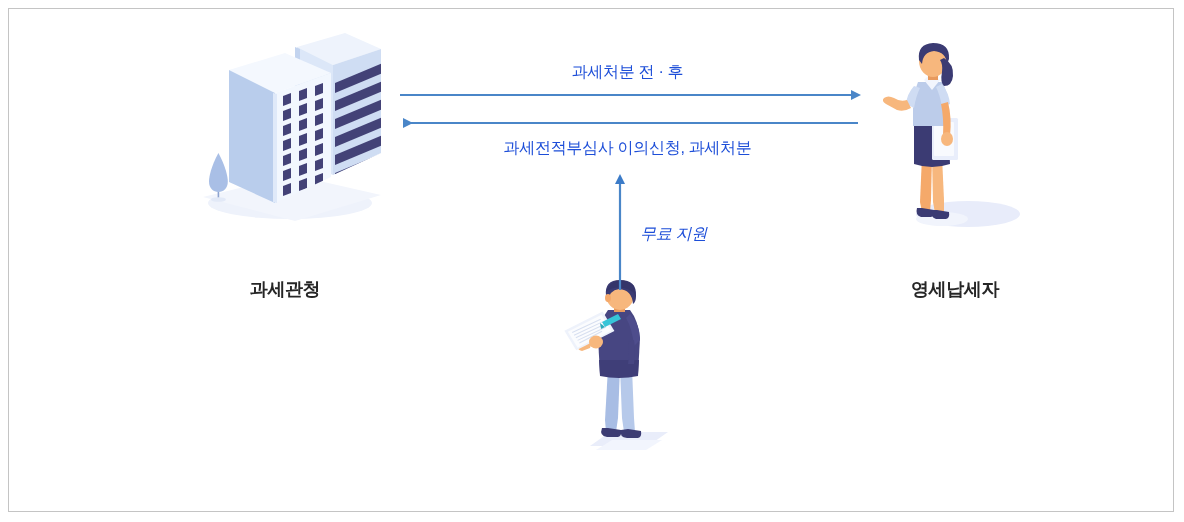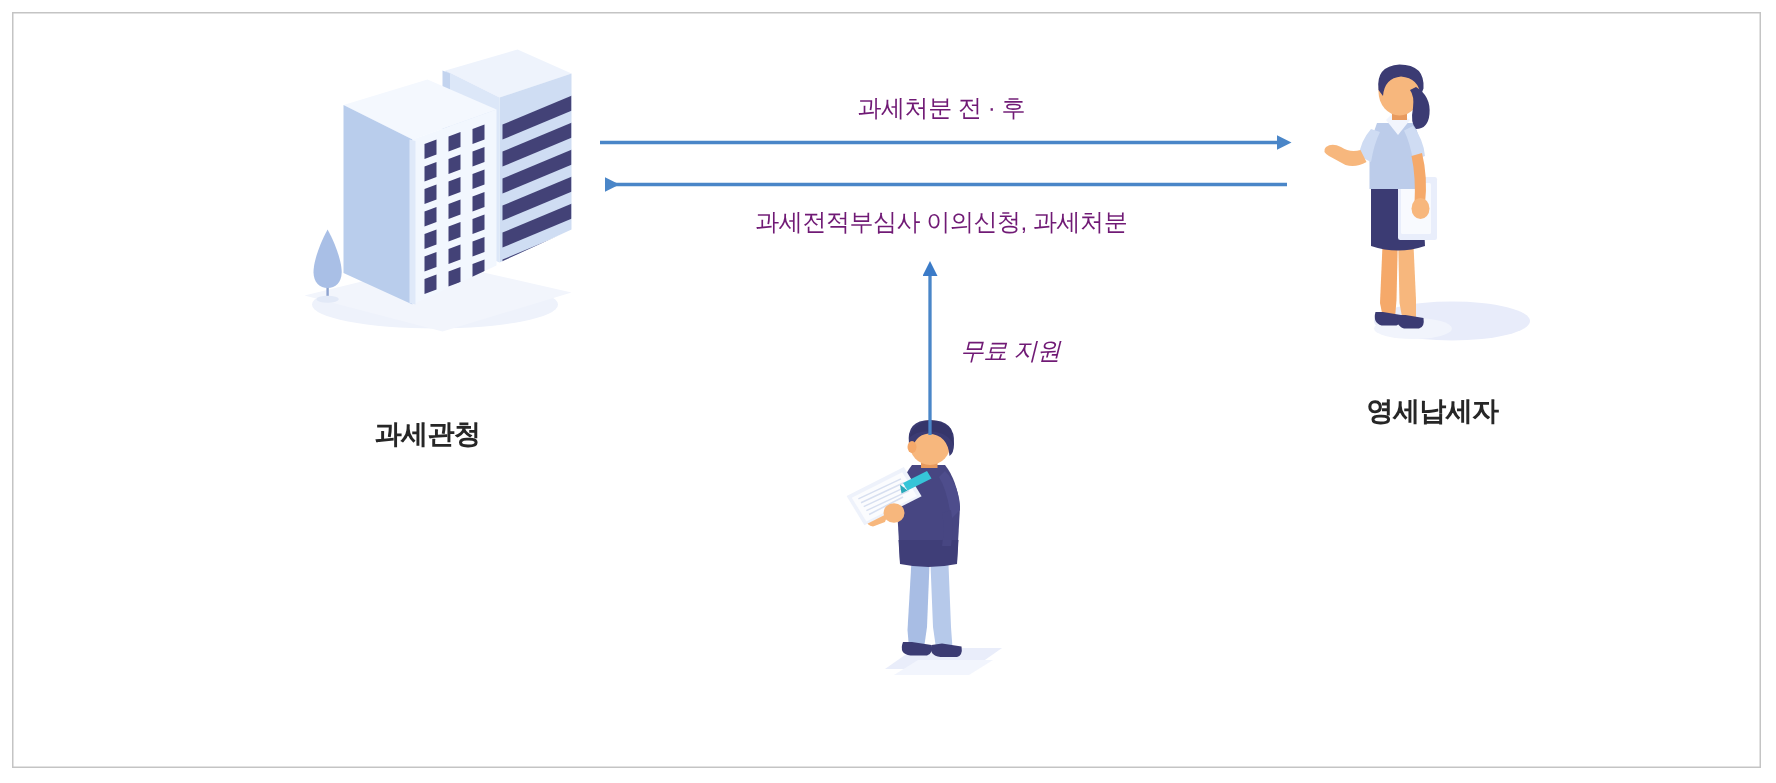--- a/index.html
+++ b/index.html
@@ -37,21 +37,21 @@
     letter-spacing: -0.4px;
     color: #262626;
     white-space: nowrap;
     margin-top: 45px;
   }
 
   
   .flow-label {
     position: absolute;
     font-size: 16px;
-    color: #701a75;
+    color: #1d4ed8;
     letter-spacing: -0.3px;
     white-space: nowrap;
   }
 
   
   .illus {
     position: absolute;
   }
   .arrows-layer {
     position: absolute;
@@ -179,21 +179,21 @@
 
       <rect x="58" y="30" width="10" height="10" fill="#e89a5e"></rect>
 
       <ellipse cx="63" cy="21" rx="14" ry="16" fill="#f7b77d"></ellipse>
 
       <path d="M49 20 Q47 4 63 3 Q80 3 79 19 L77 24 Q76 12 64 11 Q53 12 52 24 Z" fill="#3b3b73"></path>
       <path d="M74 18 Q84 24 83 36 Q82 46 74 46 Q70 42 72 32 Q73 24 70 20 Z" fill="#3b3b73"></path>
     </svg>
   </div>
 
-  <div class="node-label" style="left:860px; top:217px; width:190px;">영세납세자</div>
+  <div class="node-label" style="left:860px; top:232px; width:190px;">영세납세자</div>
 
   <div class="illus" style="left:550px; top:280px; width:170px; height:180px;">
     <svg width="170" height="180" viewBox="0 0 170 180" xmlns="http://www.w3.org/2000/svg">
 
       <polygon points="60,152 118,152 98,166 40,166" fill="#e9edfa"></polygon>
       <polygon points="62,160 112,160 96,170 46,170" fill="#f2f5fd"></polygon>
 
       <path d="M58 88 L55 140 L56 152 L66 152 L68 138 L70 88 Z" fill="#a8bde4"></path>
       <path d="M70 88 L72 138 L74 152 L85 152 L84 138 L82 88 Z" fill="#b6c9ea"></path>
 

